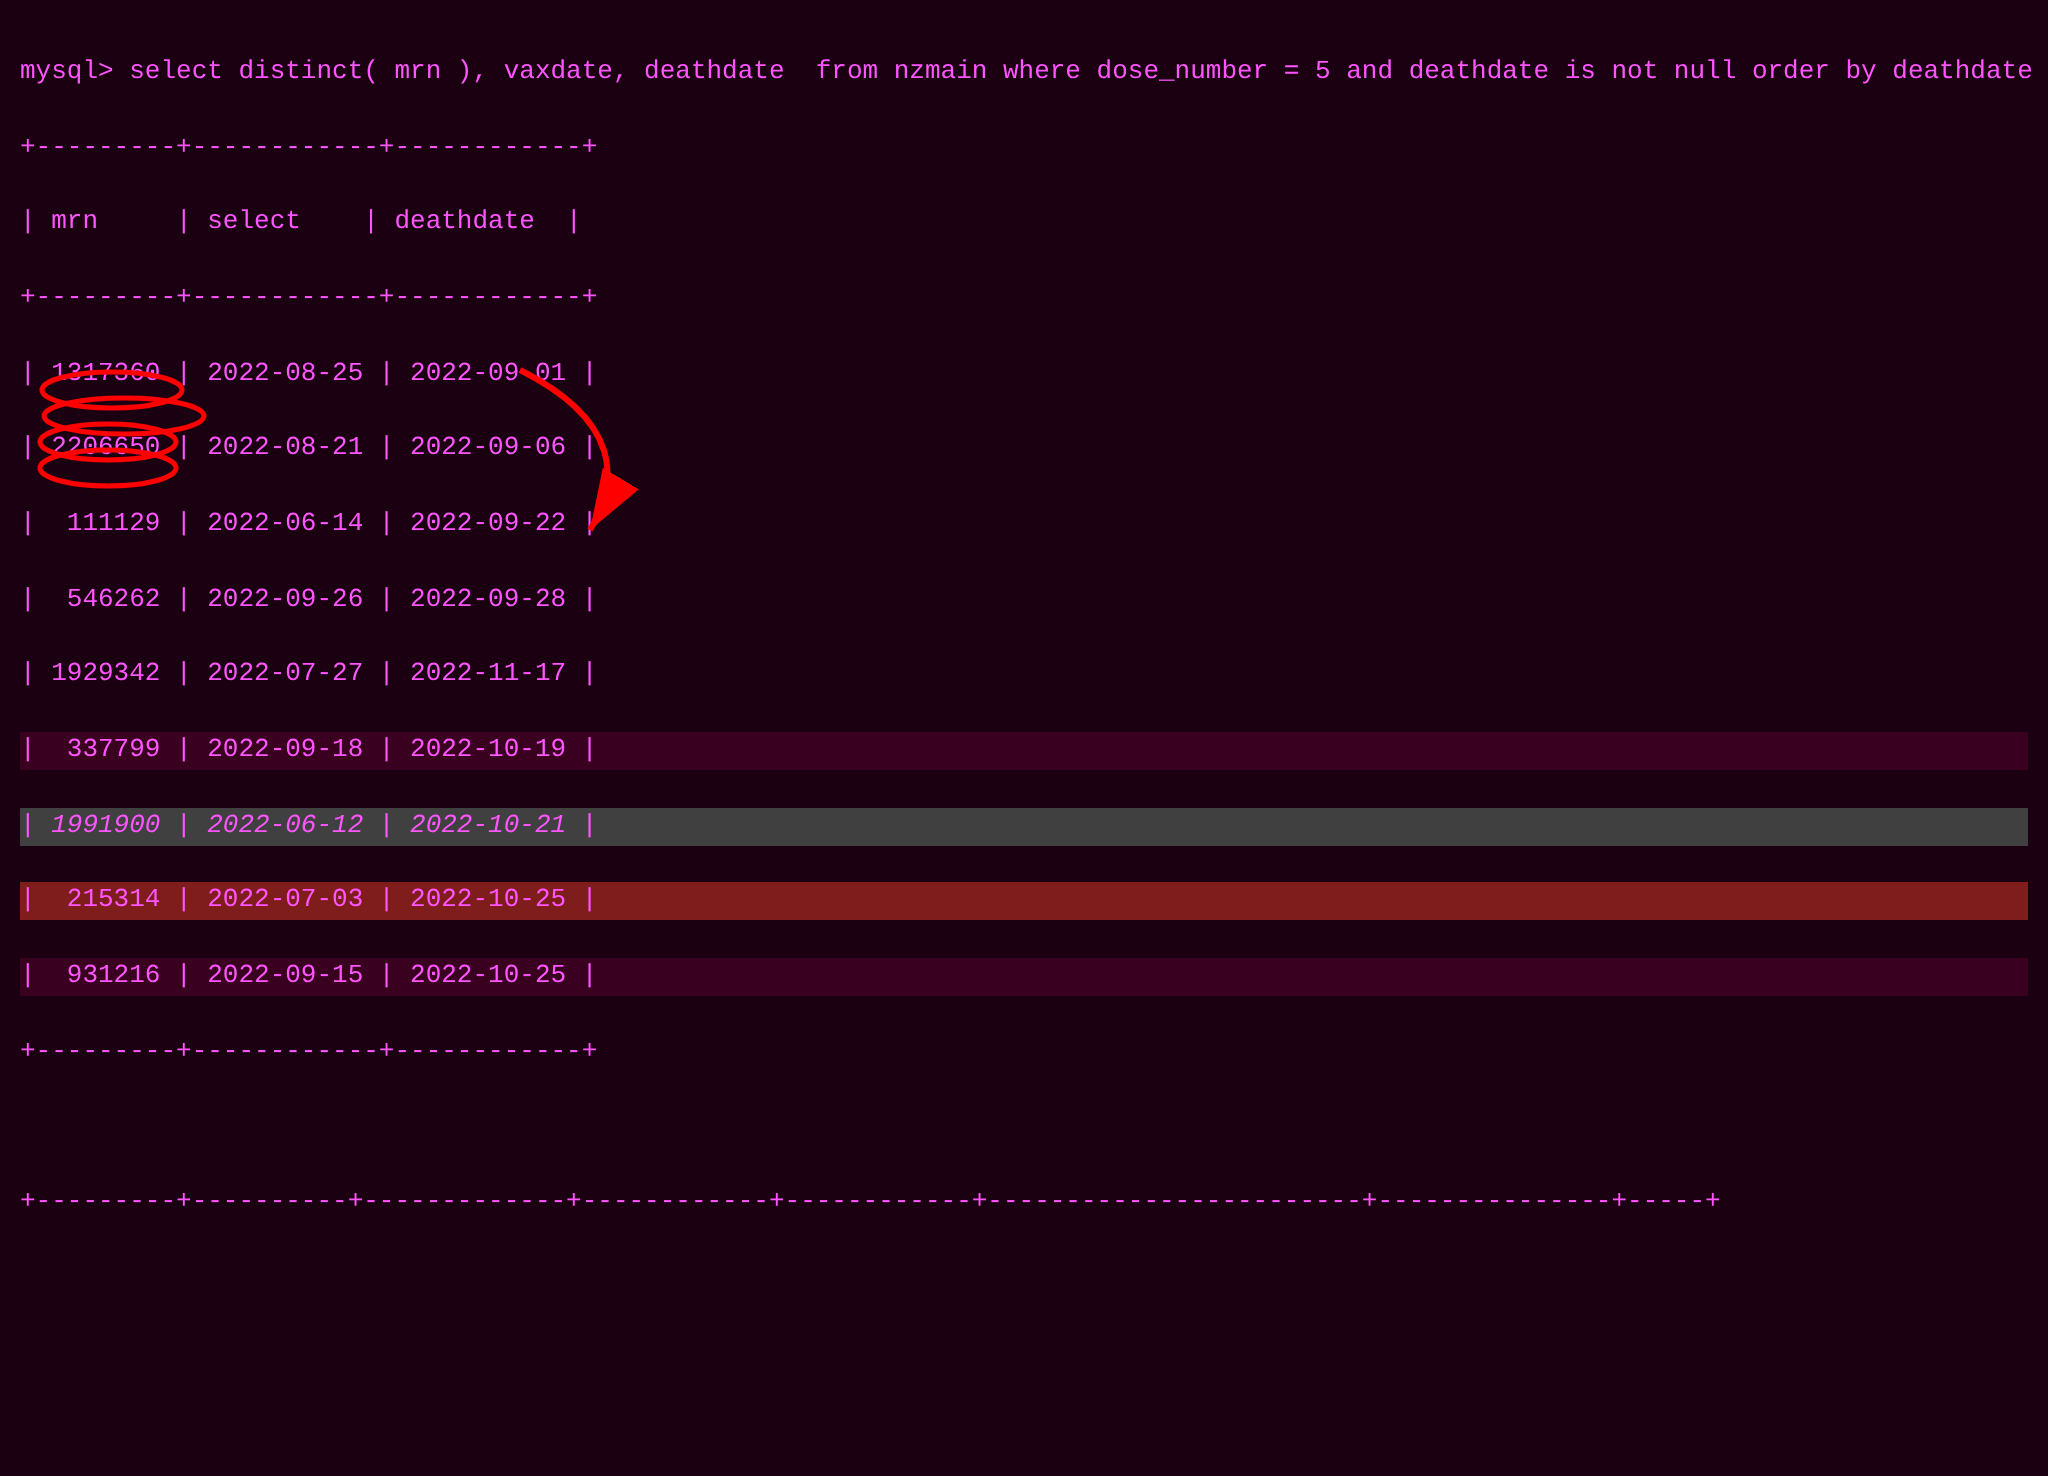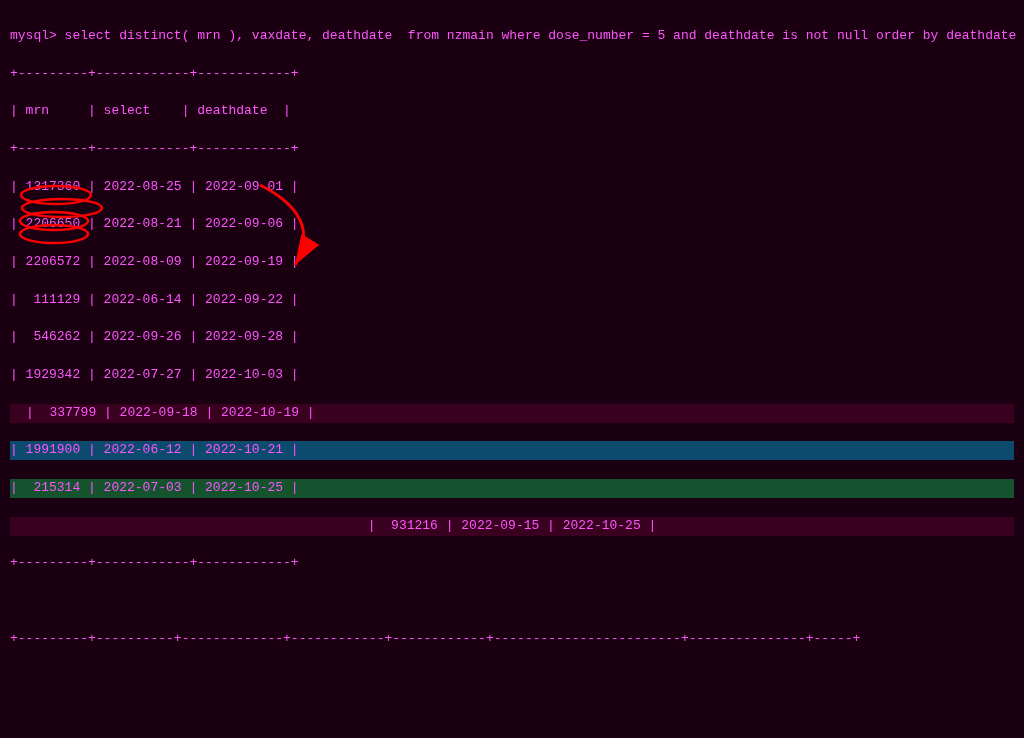--- a/index.html
+++ b/index.html
@@ -22,28 +22,27 @@
 </head>
 <body>
 
 <div class="terminal" id="terminal-container">
 <div>mysql&gt; select distinct( mrn ), vaxdate, deathdate  from nzmain where dose_number = 5 and deathdate is not null order by deathdate limit 10;</div>
 <div>+---------+------------+------------+</div>
 <div>| mrn     | select    | deathdate  |</div>
 <div>+---------+------------+------------+</div>
 <div>| 1317360 | 2022-08-25 | 2022-09-01 |</div>
 <div>| 2206650 | 2022-08-21 | 2022-09-06 |</div>
-<div>| 2206572 | 2022-08-09 | 2022-09-19 |</div>
 <div>|  111129 | 2022-06-14 | 2022-09-22 |</div>
 <div>|  546262 | 2022-09-26 | 2022-09-28 |</div>
-<div>| 1929342 | 2022-07-27 | 2022-10-03 |</div>
-<div style="background:#3a0020;padding-left:16px;">|  337799 | 2022-09-18 | 2022-10-19 |</div>
-<div style="background:#0c4a6e;">| 1991900 | 2022-06-12 | 2022-10-21 |</div>
-<div style="background:#14532d;">|  215314 | 2022-07-03 | 2022-10-25 |</div>
-<div style="background:#3a0020;text-align:center;">|  931216 | 2022-09-15 | 2022-10-25 |</div>
+<div>| 1929342 | 2022-07-27 | 2022-11-17 |</div>
+<div style="background:#3a0020;">|  337799 | 2022-09-18 | 2022-10-19 |</div>
+<div style="background:#404040;font-style:italic;">| 1991900 | 2022-06-12 | 2022-10-21 |</div>
+<div style="background:#7f1d1d;">|  215314 | 2022-07-03 | 2022-10-25 |</div>
+<div style="background:#3a0020;">|  931216 | 2022-09-15 | 2022-10-25 |</div>
 <div>+---------+------------+------------+</div>
 <div>&nbsp;</div>
 <div>+---------+----------+-------------+------------+------------+------------------------+---------------+-----+</div>
 
 
 
 
 
 
 

